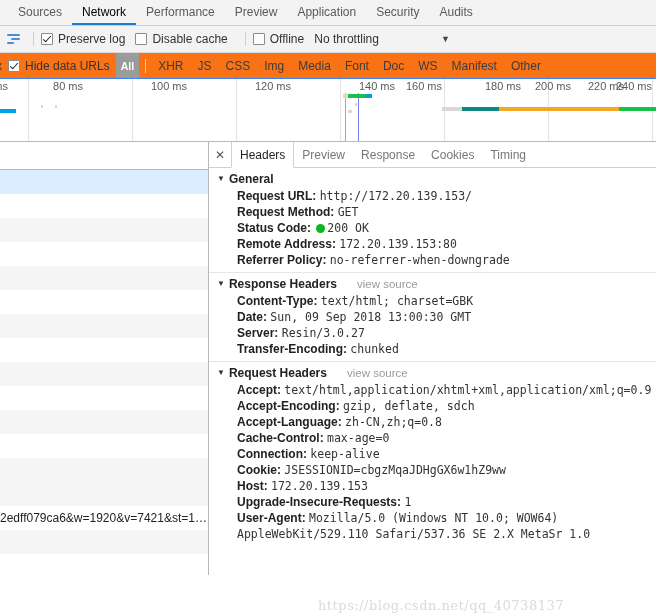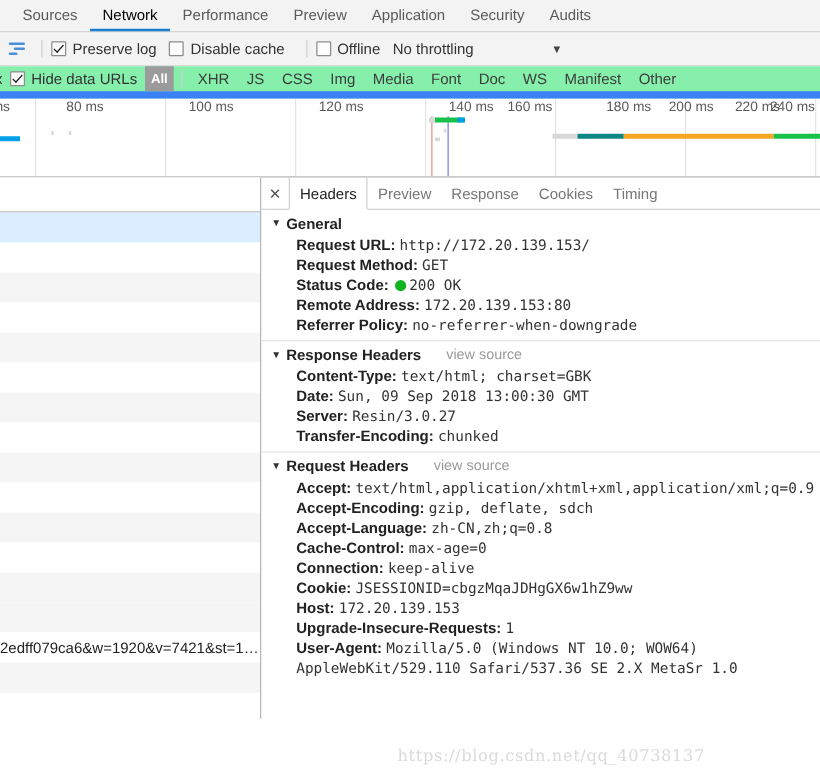--- a/index.html
+++ b/index.html
@@ -120,22 +120,22 @@
   .throttle-caret {
     font-size: 9px;
     color: #444;
     margin-left: 58px;
     cursor: default;
   }
 
   
   .filter-bar {
     height: 26px;
-    background: #86efac;
-    border-bottom: 6px solid #3b82f6;
+    background: #f97316;
+    border-bottom: 1px solid #3b82f6;
     display: flex;
     align-items: center;
     box-sizing: border-box;
     padding-left: 0px;
     overflow: hidden;
   }
   .regex-clip {
     font-size: 12px;
     color: #333;
     margin-left: -4px;

